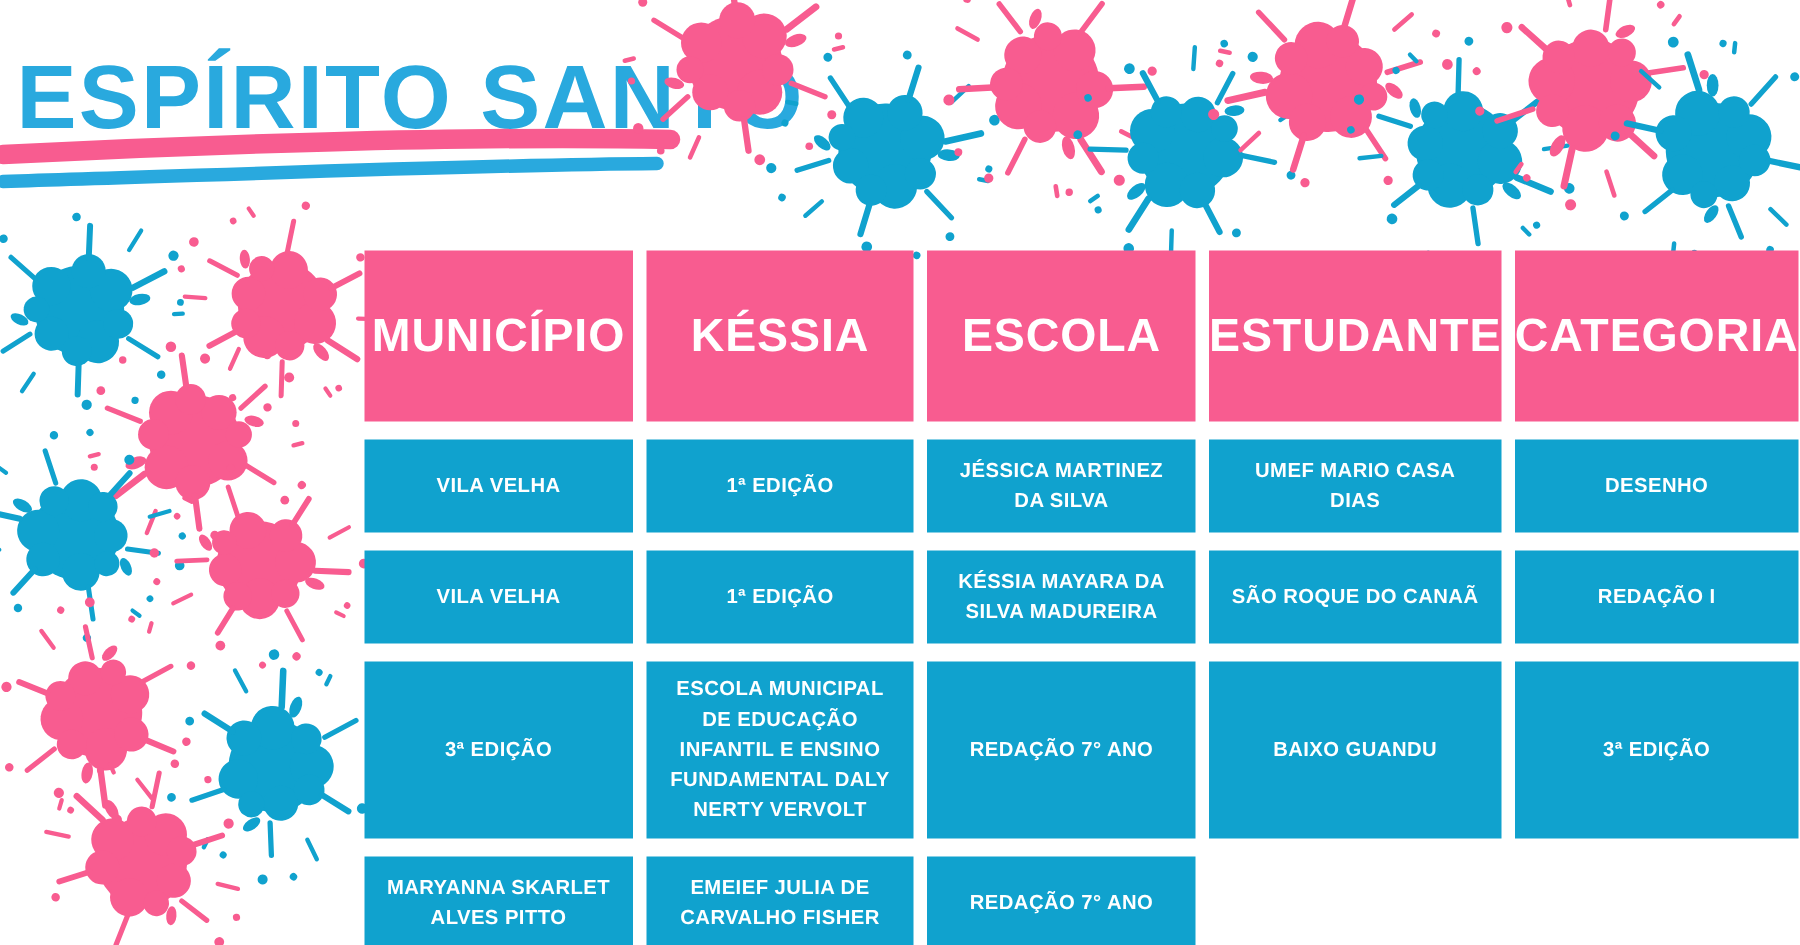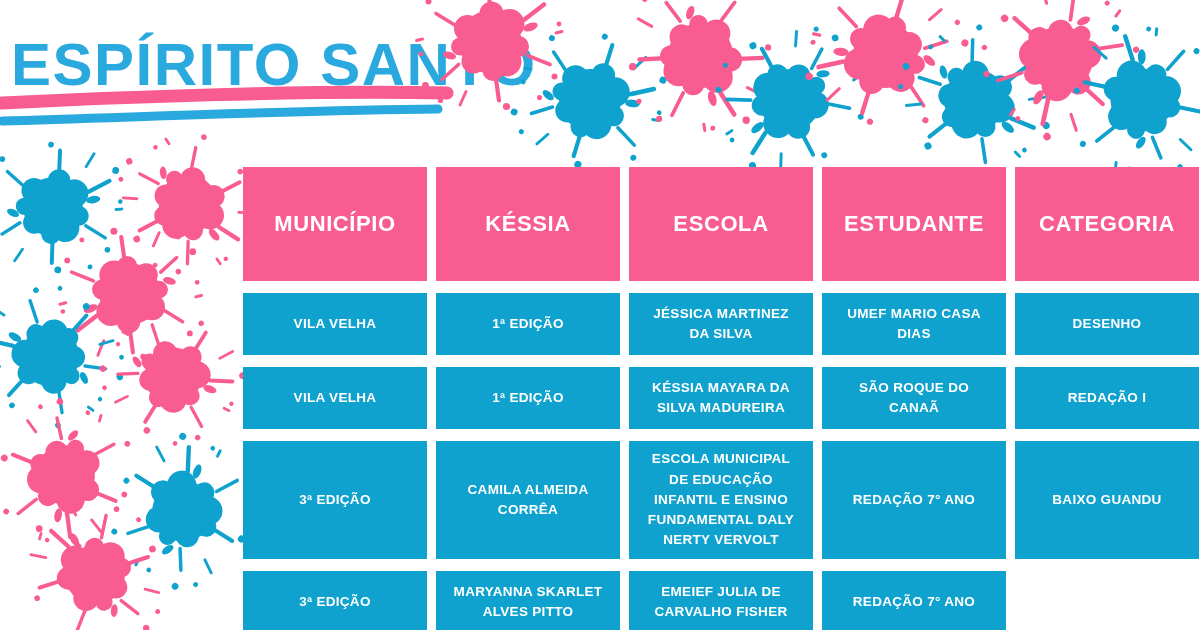--- a/index.html
+++ b/index.html
@@ -24,21 +24,21 @@
     grid-template-rows:114px 62px 62px 118px 62px;
     column-gap:9px;row-gap:12px;
   }
   .cell{
     display:flex;align-items:center;justify-content:center;
     text-align:center;color:#ffffff;font-weight:bold;
     box-sizing:border-box;
   }
   .cell.head{
     background:var(--pink);
-    font-size:22px;letter-spacing:.6px;
+    font-size:31px;letter-spacing:.6px;
   }
   .cell.data{
     background:var(--blue);
     font-size:13.5px;letter-spacing:.3px;line-height:1.5;
     padding:4px 13px;
   }
 
   
   .splat{position:absolute;overflow:visible;pointer-events:none}
   .defs-holder{position:absolute;width:0;height:0}
@@ -158,21 +158,20 @@
       <div class="cell data">1ª EDIÇÃO</div>
       <div class="cell data">JÉSSICA MARTINEZ DA SILVA</div>
       <div class="cell data">UMEF MARIO CASA DIAS</div>
       <div class="cell data">DESENHO</div>
       <div class="cell data">VILA VELHA</div>
       <div class="cell data">1ª EDIÇÃO</div>
       <div class="cell data">KÉSSIA MAYARA DA SILVA MADUREIRA</div>
       <div class="cell data">SÃO ROQUE DO CANAÃ</div>
       <div class="cell data">REDAÇÃO I</div>
       <div class="cell data">3ª EDIÇÃO</div>
-      <div class="cell data">CAMILA ALMEIDA CORRÊA</div>
       <div class="cell data">ESCOLA MUNICIPAL DE EDUCAÇÃO INFANTIL E ENSINO FUNDAMENTAL DALY NERTY VERVOLT</div>
       <div class="cell data">REDAÇÃO 7° ANO</div>
       <div class="cell data">BAIXO GUANDU</div>
       <div class="cell data">3ª EDIÇÃO</div>
       <div class="cell data">MARYANNA SKARLET ALVES PITTO</div>
       <div class="cell data">EMEIEF JULIA DE CARVALHO FISHER</div>
       <div class="cell data">REDAÇÃO 7° ANO</div>
     </div>
 
 </div>

